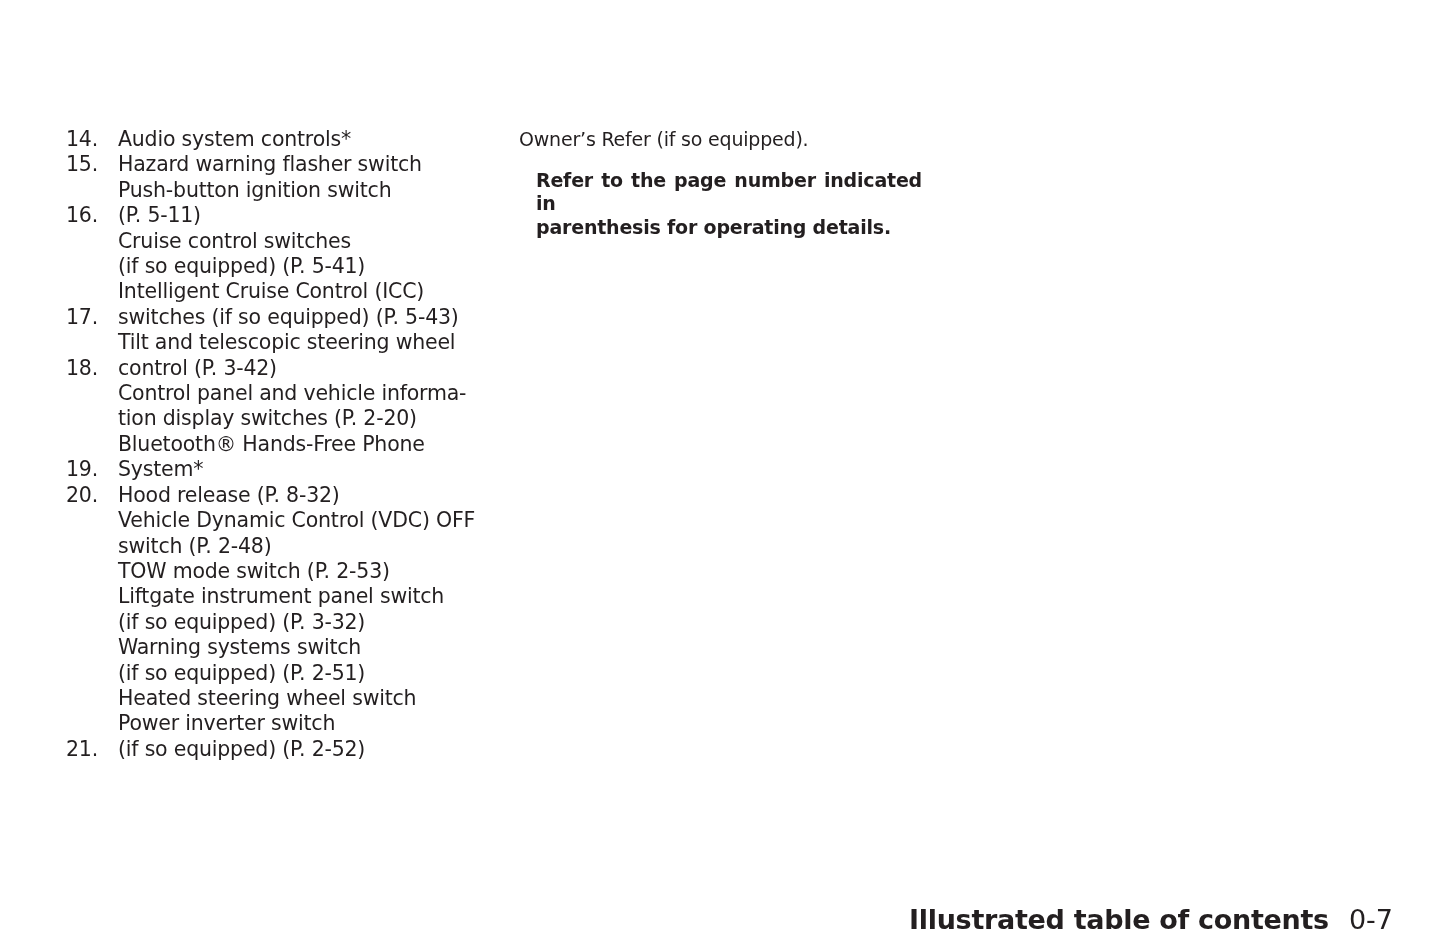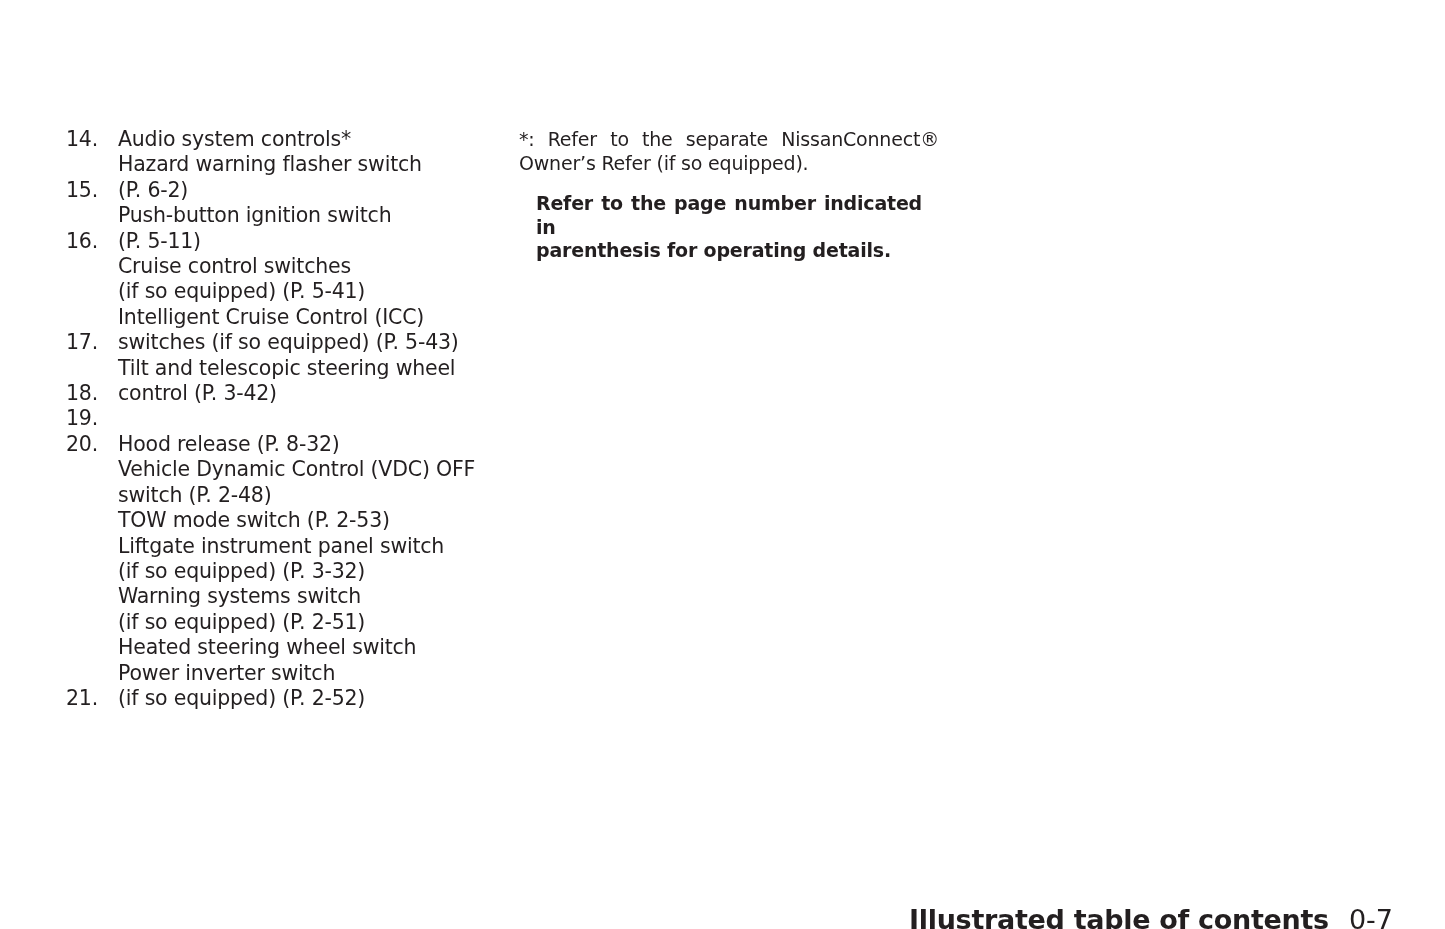--- a/index.html
+++ b/index.html
@@ -98,21 +98,20 @@
     <span class="item-num">14.</span>
     <span class="item-body">
       <span class="line">Audio system controls*</span>
     </span>
   </div>
 
   <div class="item">
     <span class="item-num">15.</span>
     <span class="item-body">
       <span class="line">Hazard warning flasher switch</span>
-      <span class="line">(P. 6-2)</span>
     </span>
   </div>
 
   <div class="item">
     <span class="item-num">16.</span>
     <span class="item-body">
       <span class="line">Push-button ignition switch</span>
       <span class="line">(P. 5-11)</span>
     </span>
   </div>
@@ -130,20 +129,26 @@
   <div class="item">
     <span class="item-num">18.</span>
     <span class="item-body">
       <span class="line">Tilt and telescopic steering wheel</span>
       <span class="line">control (P. 3-42)</span>
     </span>
   </div>
 
   <div class="item">
     <span class="item-num">19.</span>
+    <span class="item-body">
+      <span class="line">Control panel and vehicle informa-</span>
+      <span class="line">tion display switches (P. 2-20)</span>
+      <span class="line">Bluetooth® Hands-Free Phone</span>
+      <span class="line">System*</span>
+    </span>
   </div>
 
   <div class="item">
     <span class="item-num">20.</span>
     <span class="item-body">
       <span class="line">Hood release (P. 8-32)</span>
     </span>
   </div>
 
   <div class="item">
@@ -158,21 +163,20 @@
       <span class="line">(if so equipped) (P. 2-51)</span>
       <span class="line">Heated steering wheel switch</span>
       <span class="line">Power inverter switch</span>
       <span class="line">(if so equipped) (P. 2-52)</span>
     </span>
   </div>
 </div>
 
 <div class="col-right">
   <p class="note">
-    <span class="just">*: Refer to the separate NissanConnect®</span>
     <span class="line">Owner’s Refer (if so equipped).</span>
   </p>
   <p class="emph">
     <span class="just">Refer to the page number indicated in</span>
     <span class="last">parenthesis for operating details.</span>
   </p>
 </div>
 
 <div class="footer">
   <span class="footer-title">Illustrated table of contents</span>

